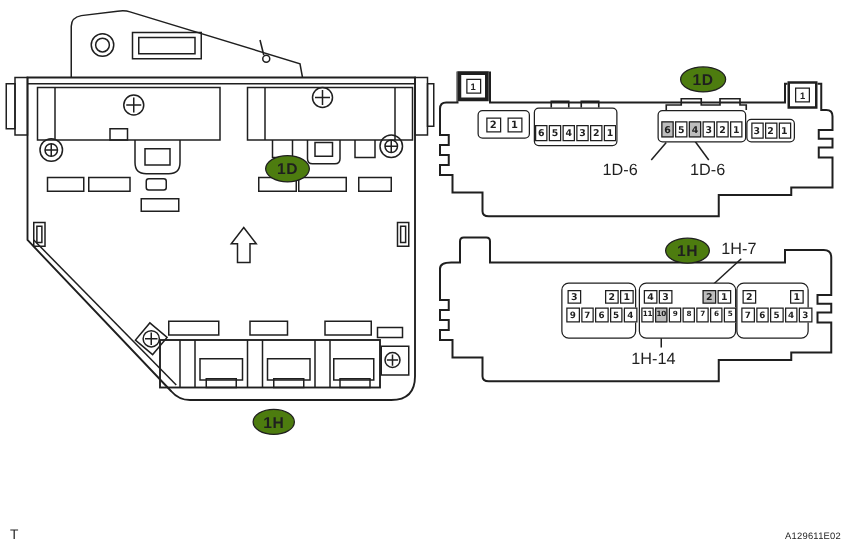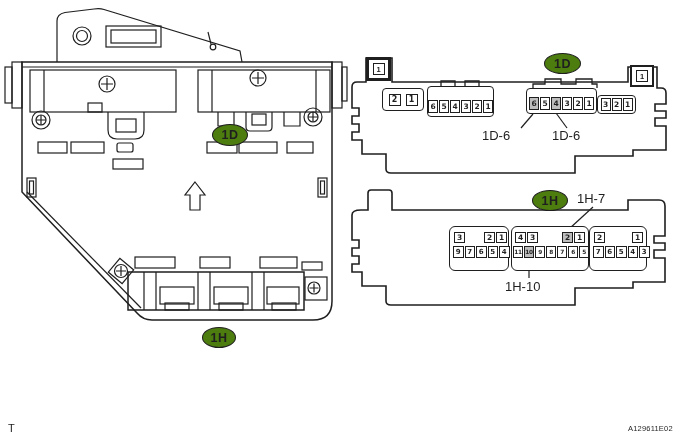--- a/index.html
+++ b/index.html
@@ -199,21 +199,21 @@
         <span class="cell">2</span>
         <span class="cell">1</span>
       </div>
   </div>
 
   <div class="abs callout" style="left:482px;top:128px;">1D-6</div>
   <div class="abs callout" style="left:552px;top:128px;">1D-6</div>
 
   <div class="abs oval" style="left:532px;top:190px;width:36px;height:21px;">1H</div>
   <div class="abs callout" style="left:577px;top:191px;">1H-7</div>
-  <div class="abs callout" style="left:505px;top:279px;">1H-10</div>
+  <div class="abs callout" style="left:505px;top:279px;">1H-14</div>
 
   <div class="abs block" style="left:449px;top:226px;width:60px;height:45px;">
     <div class="abs pins top11" style="left:4px;top:5px;">
         <span class="cell">3</span>
       </div>
     <div class="abs pins top11" style="left:34px;top:5px;">
         <span class="cell">2</span>
         <span class="cell">1</span>
       </div>
     <div class="abs pins bot12" style="left:3px;top:19px;">

